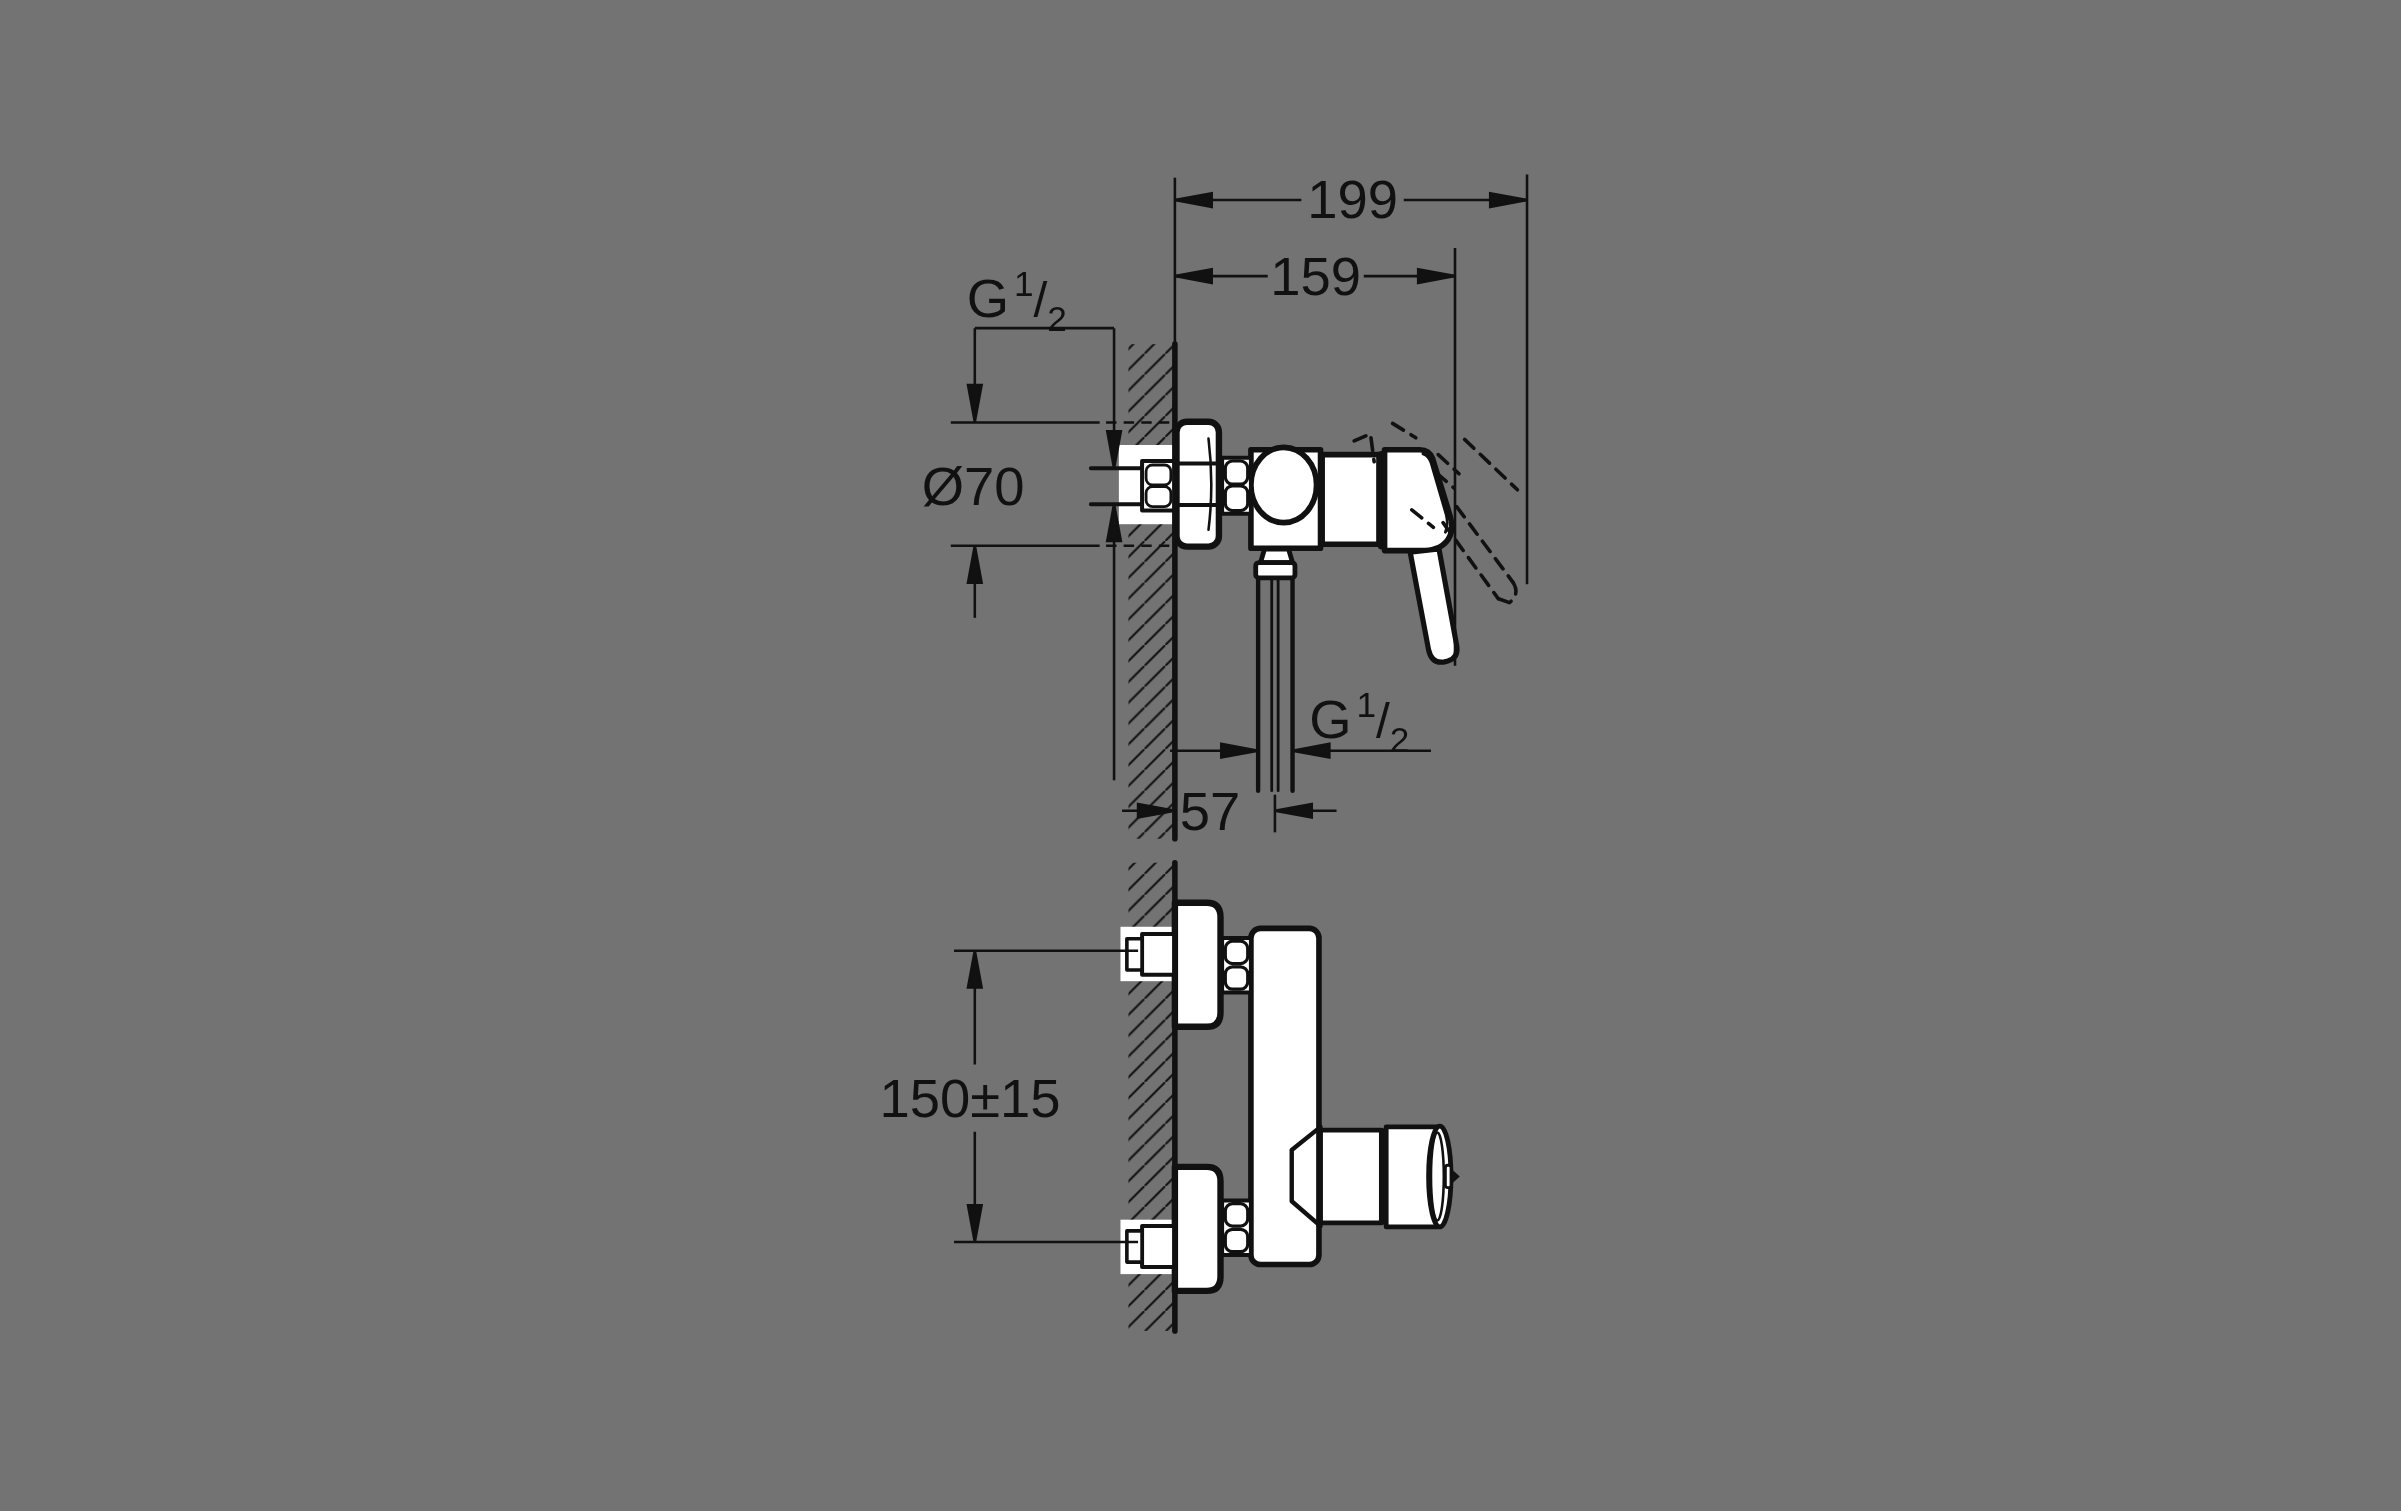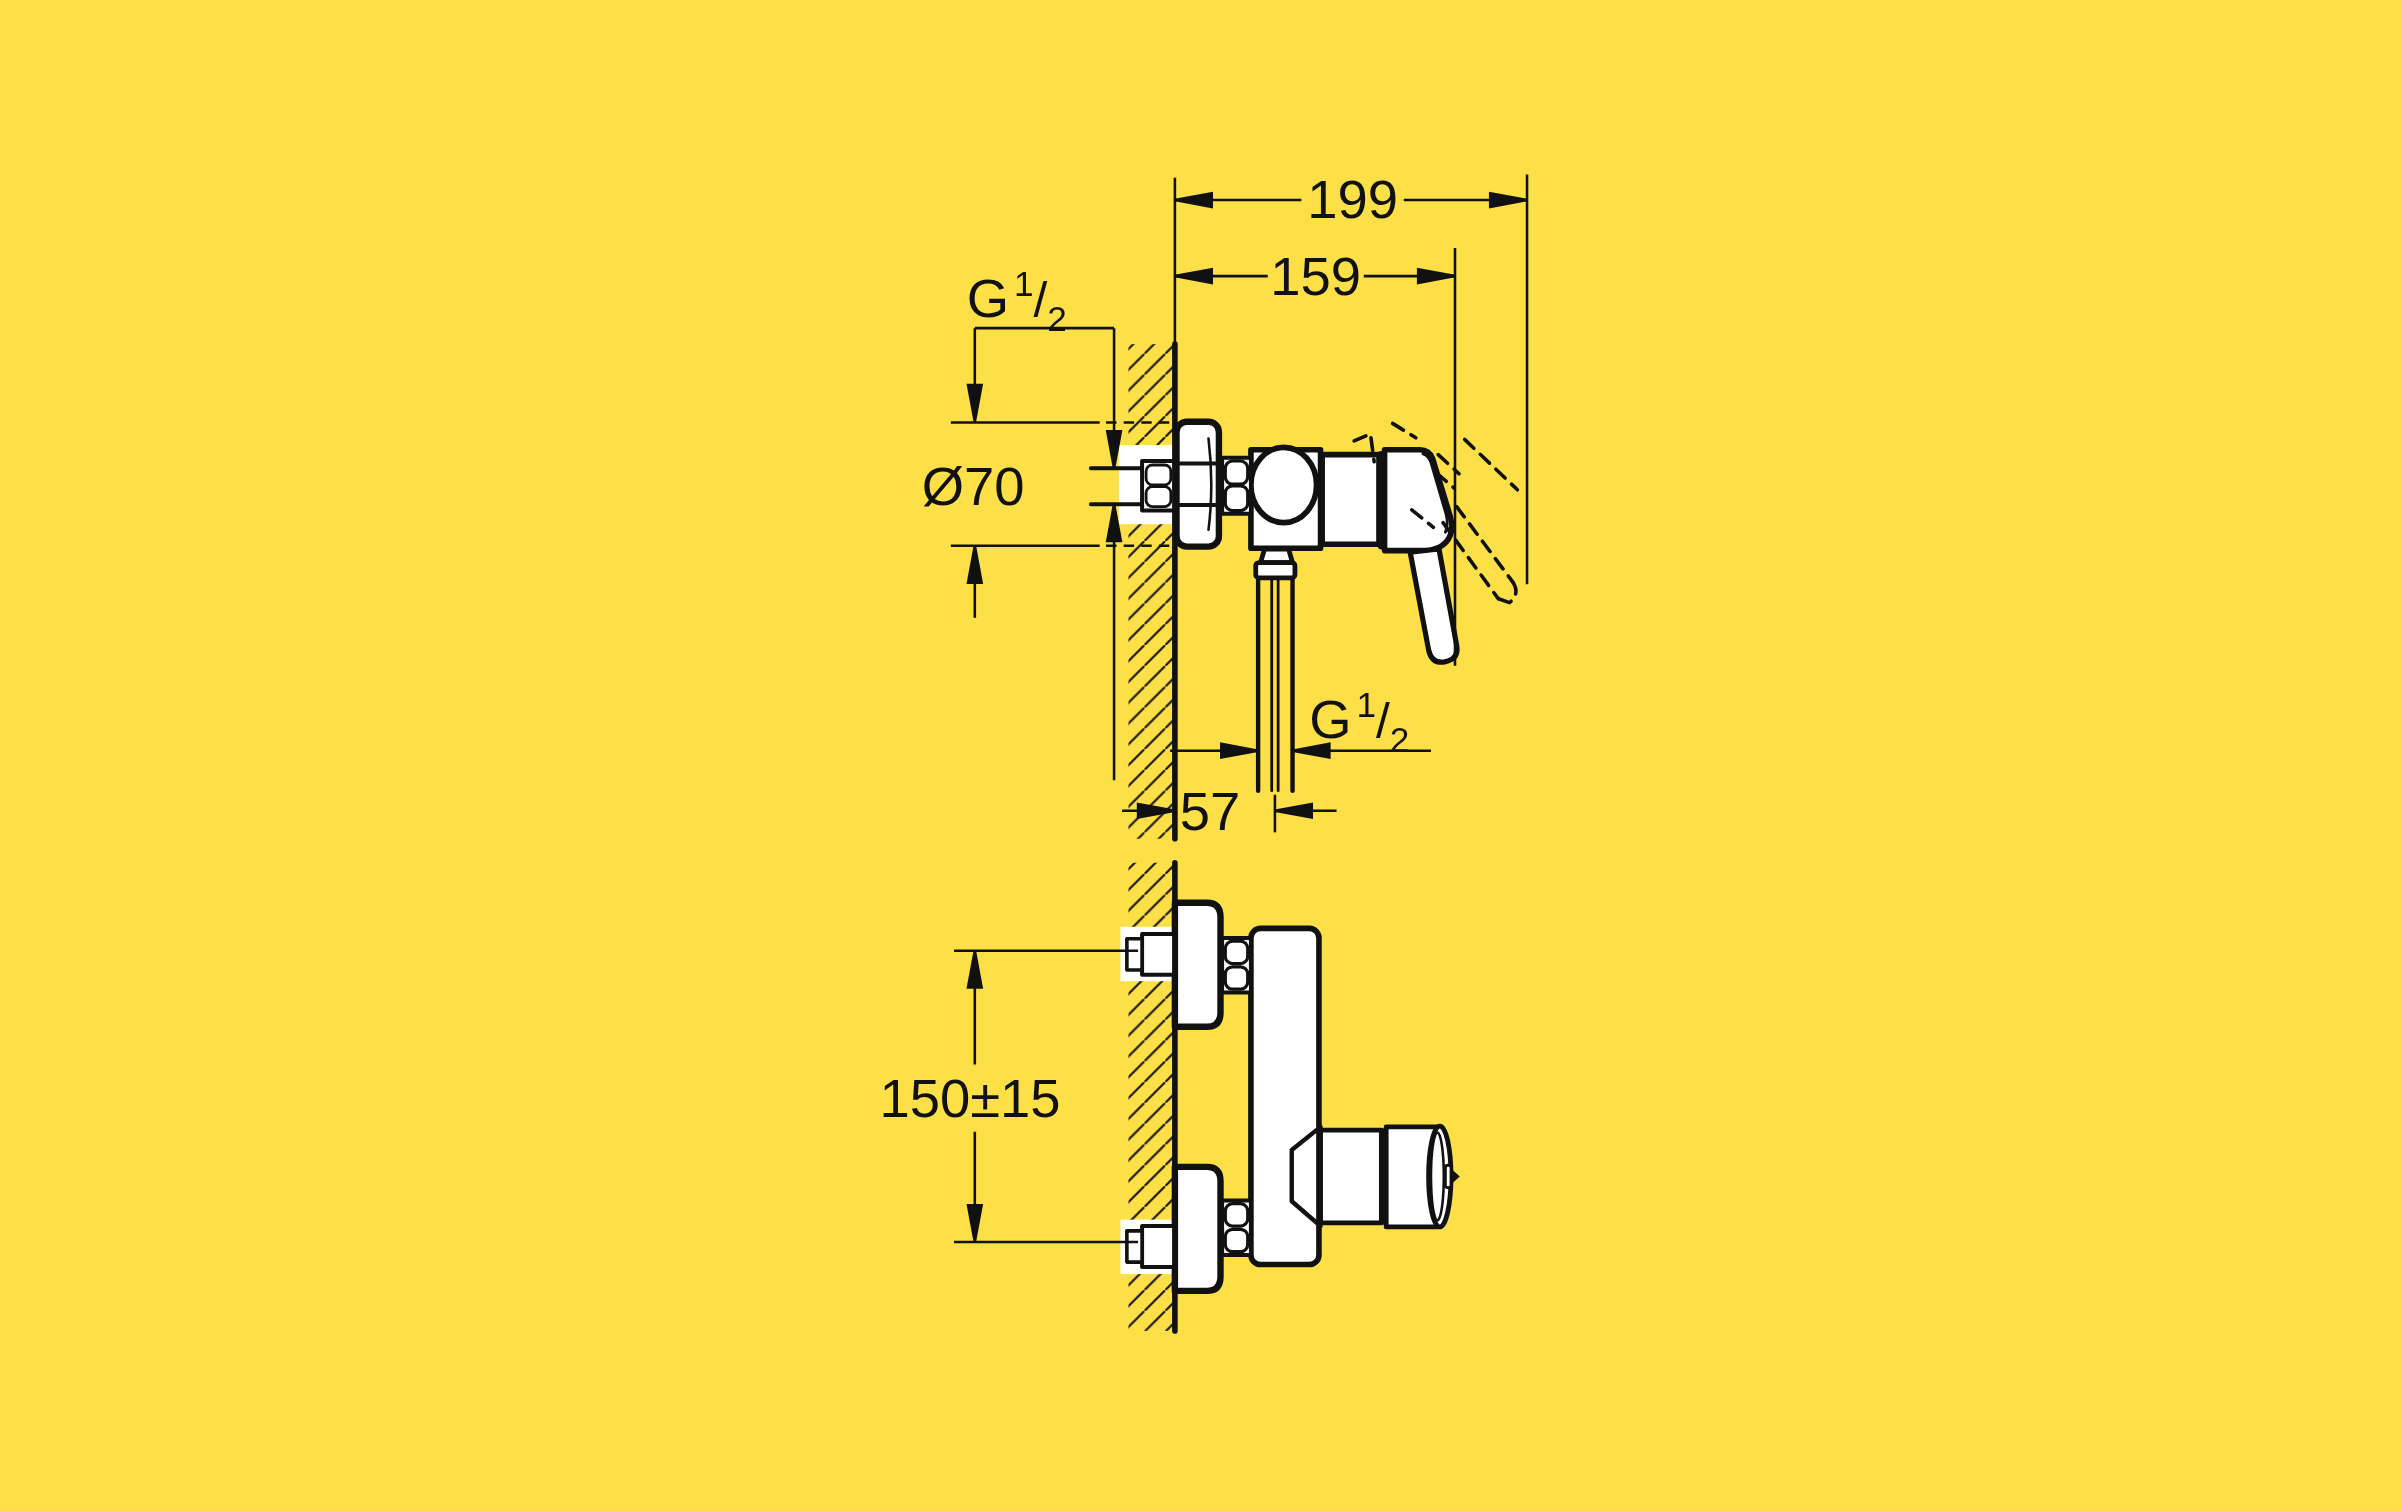--- a/index.html
+++ b/index.html
@@ -1,16 +1,16 @@
 <!DOCTYPE html>
 <html style="font-size:12.8px"><head>
 <meta charset="utf-8">
 <style>
   html,body{margin:0;padding:0;background:#ffffff;}
-  .canvas{position:relative;width:2401px;height:1511px;background:#fde047;overflow:hidden;
+  .canvas{position:relative;width:2401px;height:1511px;background:#737373;overflow:hidden;
           font-family:"Liberation Sans", sans-serif;}
   svg{display:block}
   text{fill:#111111;font-family:"Liberation Sans","DejaVu Sans",sans-serif;}
   .dimtxt{font-size:68px;}
   .frac-num,.frac-den{font-size:44px;}
   .frac-slash{font-size:62px;}
 </style>
 </head>
 <body>
 

